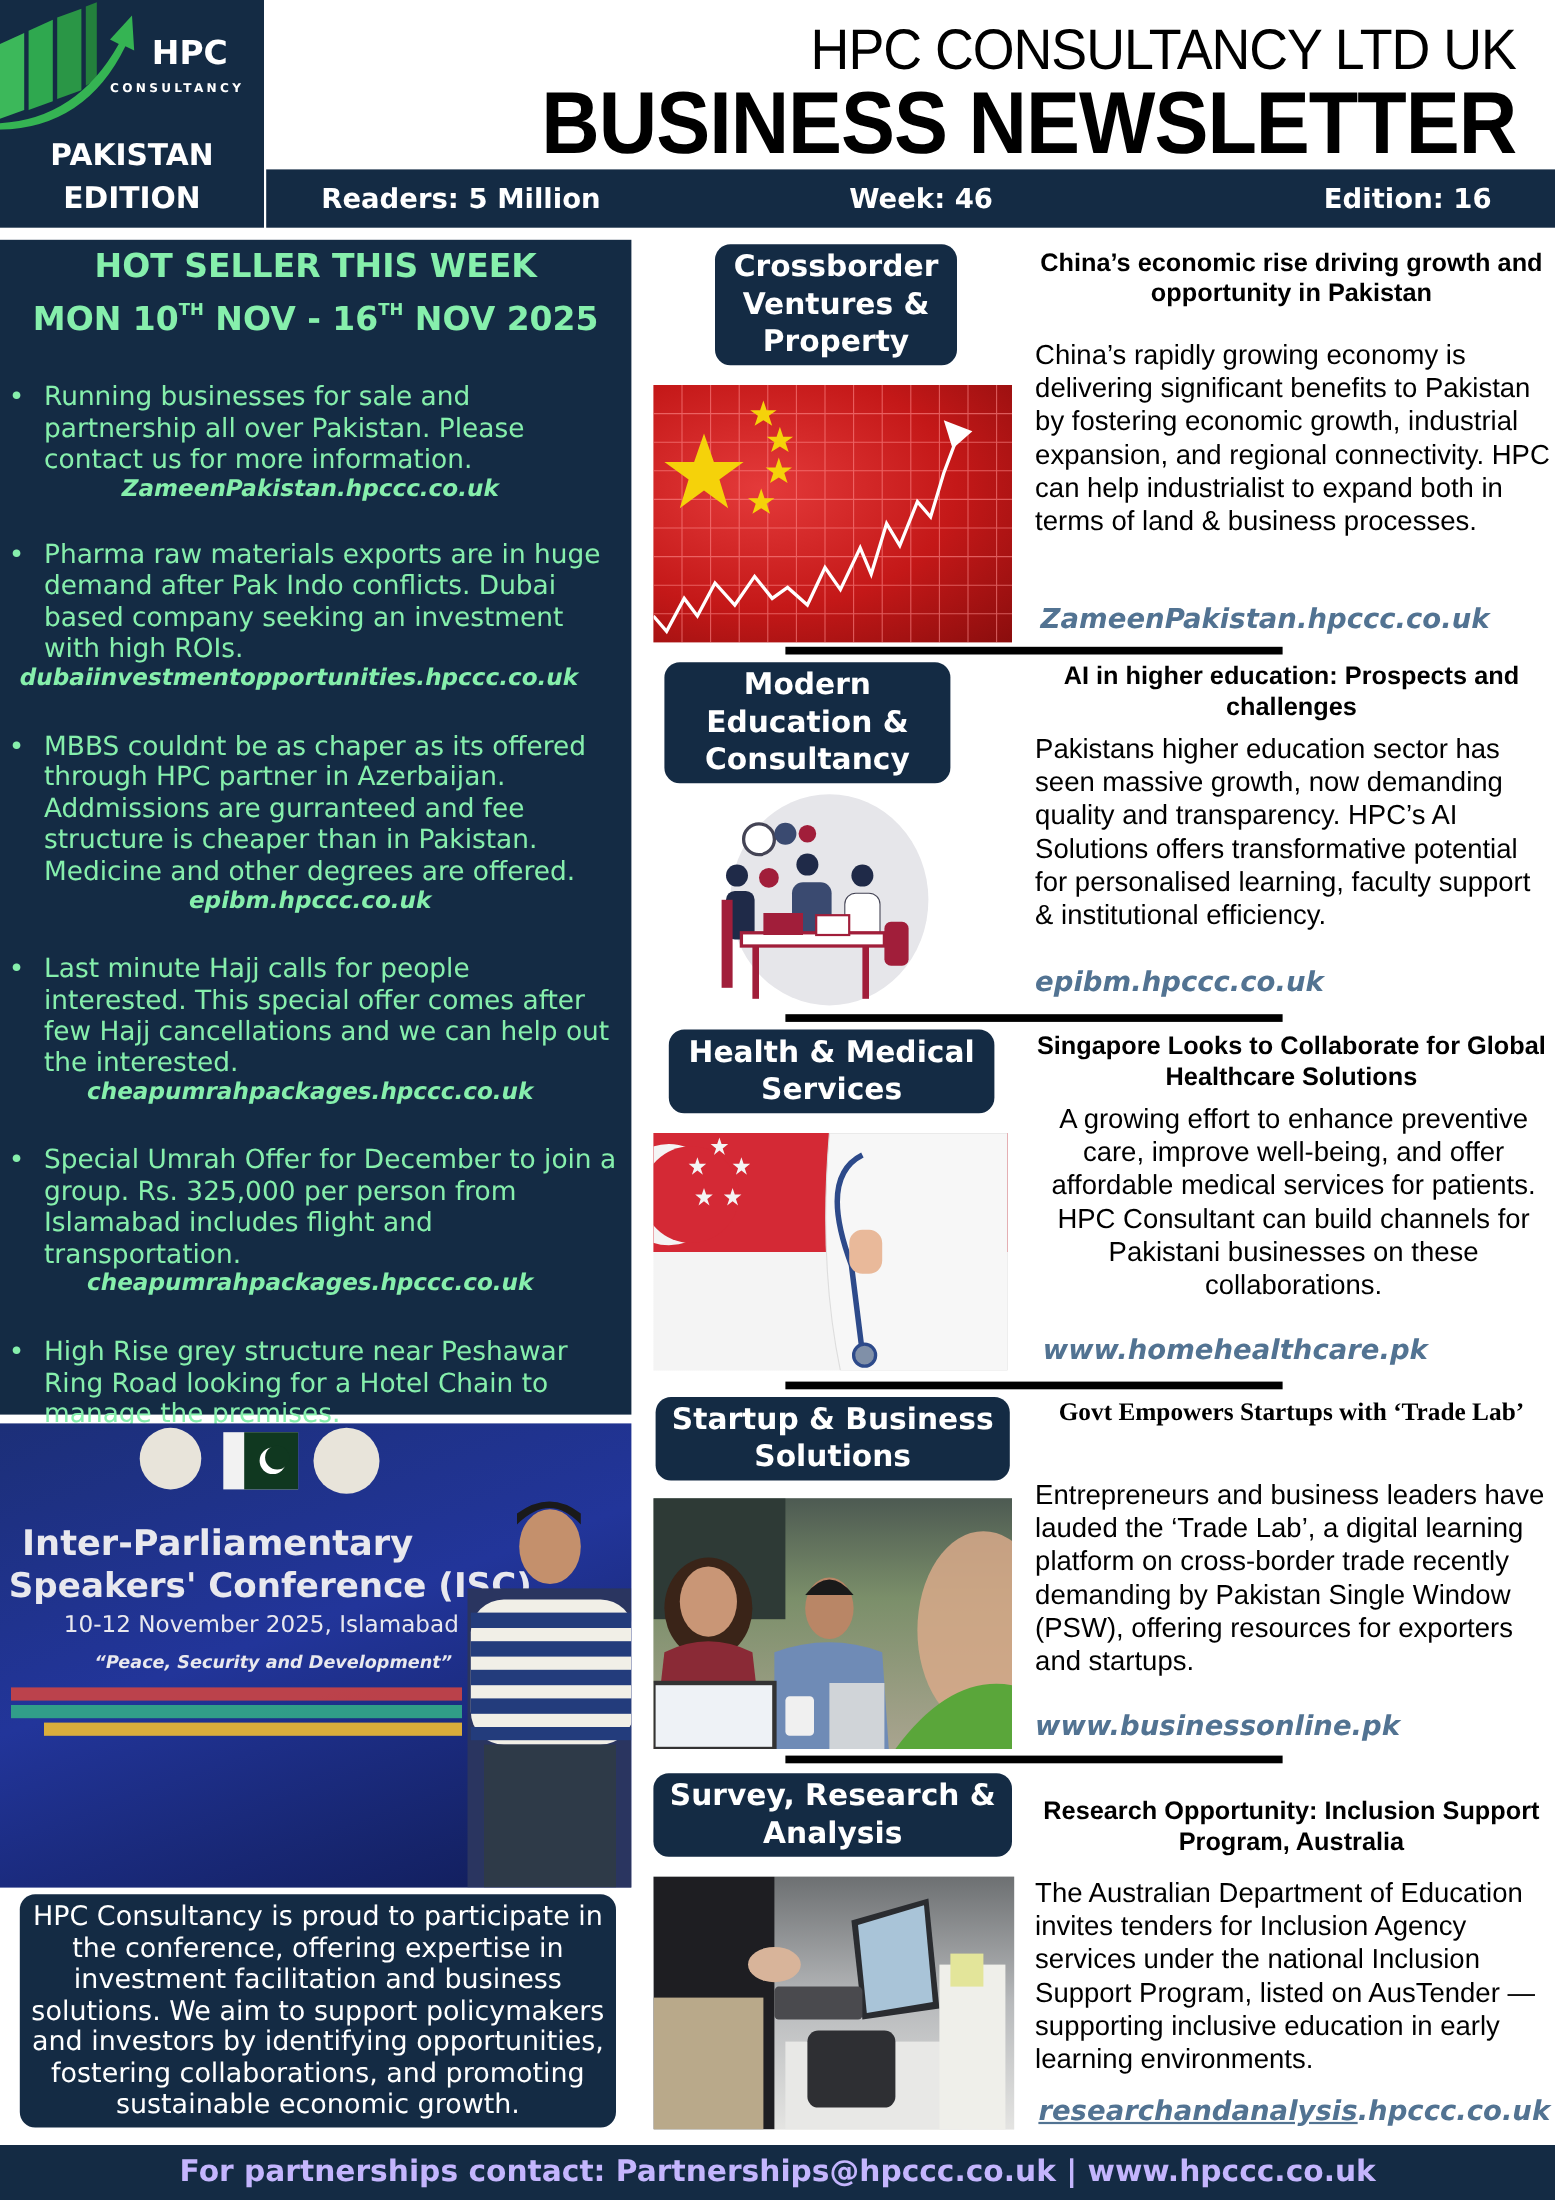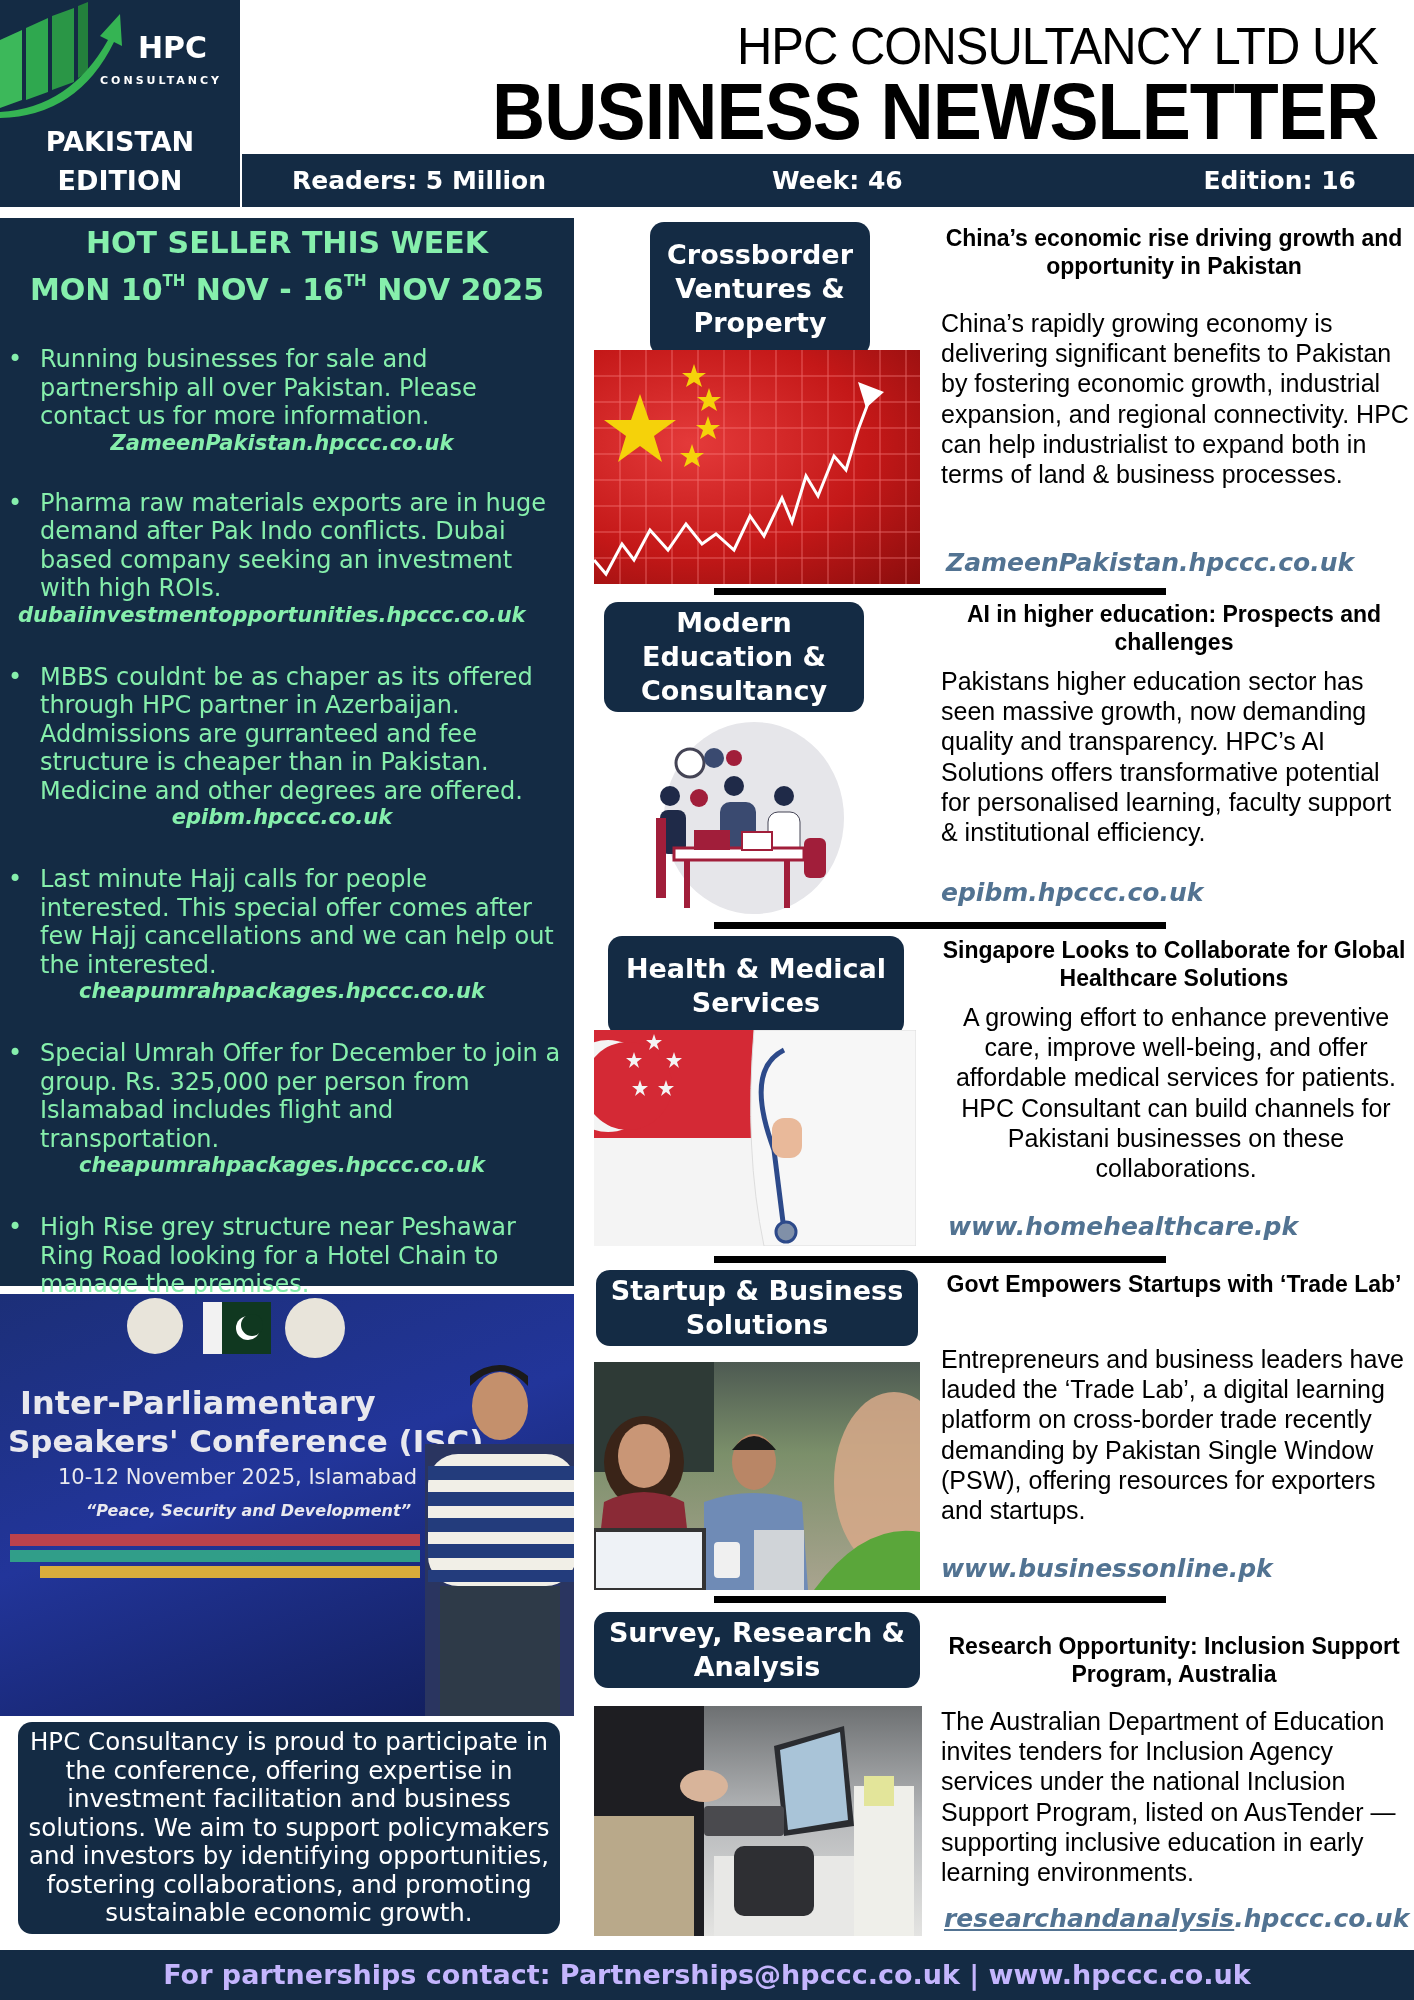--- a/index.html
+++ b/index.html
@@ -22,21 +22,21 @@
   #hot .title sup { font-size: 15px; vertical-align: 14px; }
   .bullet { position: relative; padding-left: 40px; padding-right: 10px; font-size: 24px; line-height: 28.5px; font-family: "DejaVu Sans", sans-serif; }
   .bullet::before { content: "•"; position: absolute; left: 8px; top: 0; }
   .bullet .link { display: block; text-align: center; font-style: italic; font-weight: 700; font-size: 21px; line-height: 24px; margin-left: -40px; }
 
   #conf-photo { position: absolute; left: 0; top: 1294px; width: 574px; height: 422px; overflow: hidden; background: linear-gradient(160deg, #1c2f78 0%, #22359a 45%, #101c55 100%); }
   #conf-caption { position: absolute; left: 18px; top: 1722px; width: 542px; height: 212px; background: #142b44; color: #fff; border-radius: 14px; text-align: center; font-size: 24.5px; line-height: 28.5px; padding: 6px 6px; font-family: "DejaVu Sans", sans-serif; }
 
   
   .section { position: absolute; left: 594px; width: 820px; }
-  .tag { position: absolute; background: #142b44; color: #fff; font-weight: 700; text-align: center; border-radius: 14px; font-family: "DejaVu Sans", sans-serif; font-size: 27px; line-height: 34px; padding: 16px 10px; }
+  .tag { position: absolute; background: #142b44; color: #fff; font-weight: 700; text-align: center; border-radius: 14px; font-family: "DejaVu Sans", sans-serif; font-size: 27px; line-height: 34px; padding: 4px 10px; }
   .headline { position: absolute; left: 345px; width: 470px; text-align: center; font-weight: 700; font-size: 23px; line-height: 28px; font-family: "Liberation Sans", sans-serif; }
   .body { position: absolute; left: 347px; width: 470px; font-size: 25px; line-height: 30.2px; font-family: "Liberation Sans", sans-serif; }
   .url { position: absolute; left: 347px; color: #527392; font-weight: 700; font-style: italic; font-size: 25px; font-family: "DejaVu Sans", sans-serif; }
   .pic { position: absolute; left: 0; overflow: hidden; }
   .divider { position: absolute; left: 714px; width: 452px; height: 7px; background: #000; }
 
   #footer { position: absolute; left: 0; top: 1950px; width: 1414px; height: 50px; background: #142b44; color: #c4b5fd; text-align: center; font-weight: 700; font-size: 27px; line-height: 50px; font-family: "DejaVu Sans", sans-serif; }
 </style>
 </head>
 <body>
@@ -223,21 +223,21 @@
       <path d="M190 20 Q150 40 180 120 L190 200" fill="none" stroke="#2d4a8a" stroke-width="5"></path>
       <circle cx="192" cy="202" r="10" fill="#8090a8" stroke="#2d4a8a" stroke-width="3"></circle>
       <rect x="178" y="88" width="30" height="40" rx="12" fill="#e9b99a"></rect>
     </svg>
   </div>
 </div>
 <div class="divider" style="top:1256px;"></div>
 
 <div class="section" style="top:1268px; height:322px;">
   <div class="tag" style="left:2px; top:2px; width:322px; padding:4px 4px;">Startup &amp; Business Solutions</div>
-  <div class="headline" style="top:2px;">Govt Empowers Startups with ‘Trade Lab’</div>
+  <div class="headline" style="top:2px;font-family:Liberation Serif, serif;">Govt Empowers Startups with ‘Trade Lab’</div>
   <div class="body" style="top:76px;">Entrepreneurs and business leaders have lauded the ‘Trade Lab’, a digital learning platform on cross-border trade recently demanding by Pakistan Single Window (PSW), offering resources for exporters and startups.</div>
   <a class="url" style="top:286px;">www.businessonline.pk</a>
   <div class="pic" style="top:94px; width:326px; height:228px; background: linear-gradient(180deg, #4d5a52 0%, #7b8f6a 40%, #a9a48f 100%);">
     <svg width="326" height="228" viewBox="0 0 326 228">
       <rect x="0" y="0" width="120" height="110" fill="#2e3a36"></rect>
       <ellipse cx="50" cy="100" rx="40" ry="46" fill="#3a2418"></ellipse>
       <ellipse cx="50" cy="94" rx="26" ry="32" fill="#c99676"></ellipse>
       <path d="M10 140 Q50 120 90 140 L100 228 L0 228 Z" fill="#8a2a36"></path>
       <ellipse cx="160" cy="100" rx="22" ry="28" fill="#b98666"></ellipse>
       <path d="M138 88 Q160 60 182 88" fill="#1a1a1a"></path>

